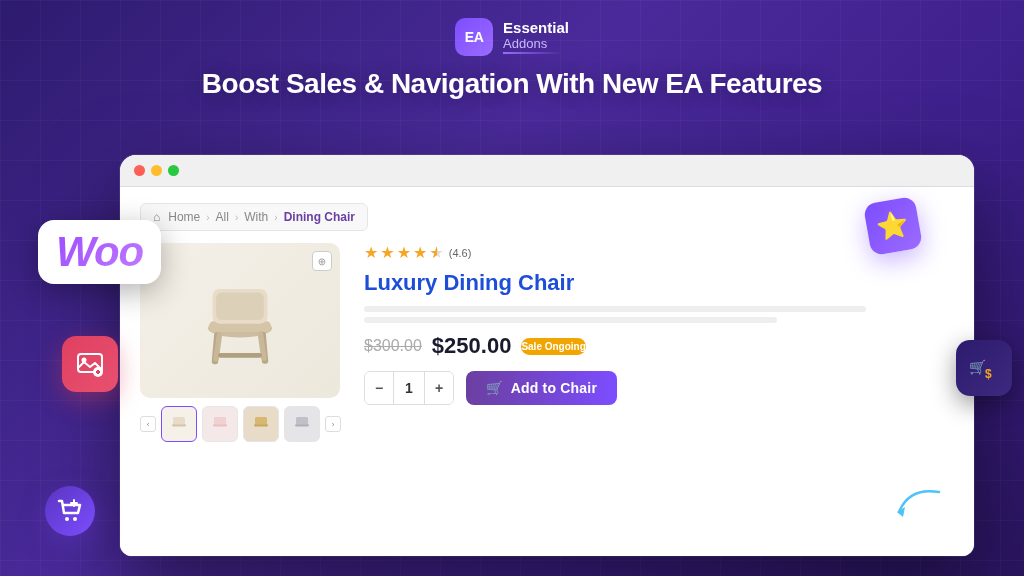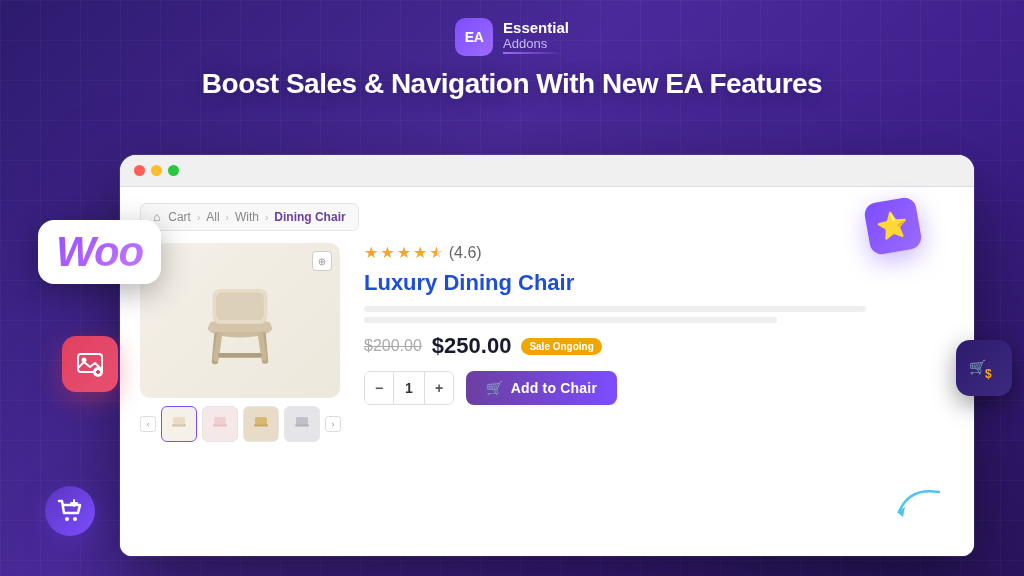--- a/index.html
+++ b/index.html
@@ -263,21 +263,21 @@
       gap: 2px;
     }
 
     .star {
       color: #f5a623;
       font-size: 16px;
     }
 
     .rating-count {
       color: #666;
-      font-size: 16px;
+      font-size: 11px;
     }
 
     .product-title {
       font-size: 22px;
       font-weight: 800;
       color: #1d4ed8;
       line-height: 1.2;
     }
 
     .description-lines {
@@ -313,21 +313,21 @@
       font-size: 22px;
       font-weight: 800;
       color: #1a1a2e;
     }
 
     .sale-badge {
       background: #f0a500;
       color: white;
       font-size: 10px;
       font-weight: 700;
-      padding: 3px 8px;
+      padding: 3px 0;
       border-radius: 12px;
     }
 
     
     .cart-row {
       display: flex;
       align-items: center;
       gap: 12px;
       margin-top: 4px;
     }
@@ -509,21 +509,21 @@
 <div class="browser-window">
   <div class="browser-toolbar">
     <div class="dot dot-red"></div>
     <div class="dot dot-yellow"></div>
     <div class="dot dot-green"></div>
   </div>
   <div class="browser-content">
 
     <div class="breadcrumb">
       <span class="breadcrumb-home-icon">⌂</span>
-      <span class="breadcrumb-item">Cart</span>
+      <span class="breadcrumb-item">Home</span>
       <span class="breadcrumb-sep">›</span>
       <span class="breadcrumb-item">All</span>
       <span class="breadcrumb-sep">›</span>
       <span class="breadcrumb-item">With</span>
       <span class="breadcrumb-sep">›</span>
       <span class="breadcrumb-item active">Dining Chair</span>
     </div>
 
     <div class="product-layout">
 
@@ -594,21 +594,21 @@
         </div>
 
         <div class="product-title">Luxury Dining Chair</div>
 
         <div class="description-lines">
           <div class="desc-line desc-line-long"></div>
           <div class="desc-line desc-line-medium"></div>
         </div>
 
         <div class="price-row">
-          <span class="price-old">$200.00</span>
+          <span class="price-old">$300.00</span>
           <span class="price-new">$250.00</span>
           <span class="sale-badge">Sale Ongoing</span>
         </div>
 
         <div class="cart-row">
           <div class="quantity-control">
             <button class="qty-btn">−</button>
             <div class="qty-val">1</div>
             <button class="qty-btn">+</button>
           </div>

